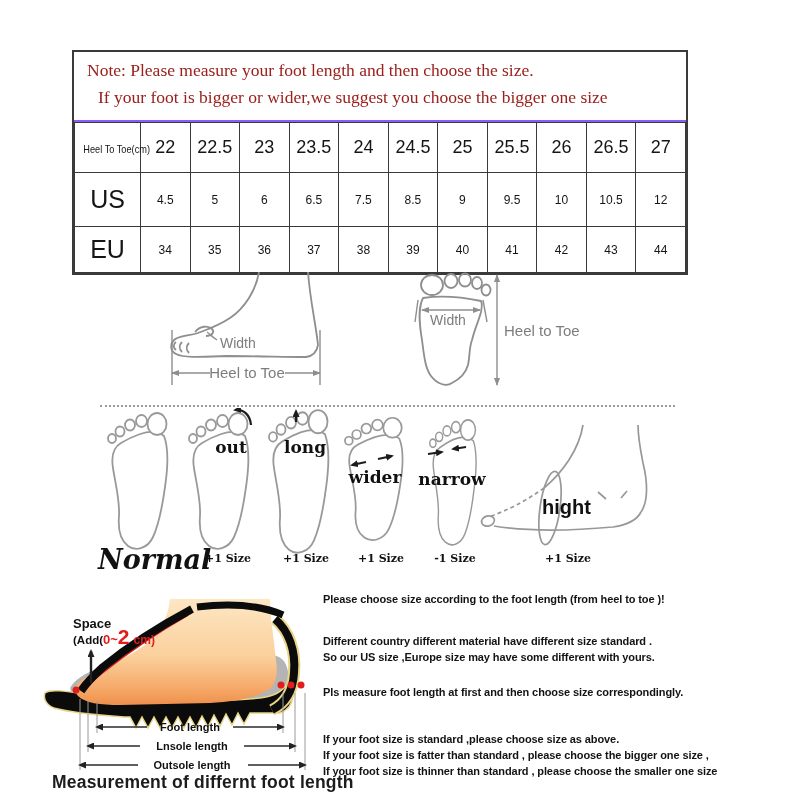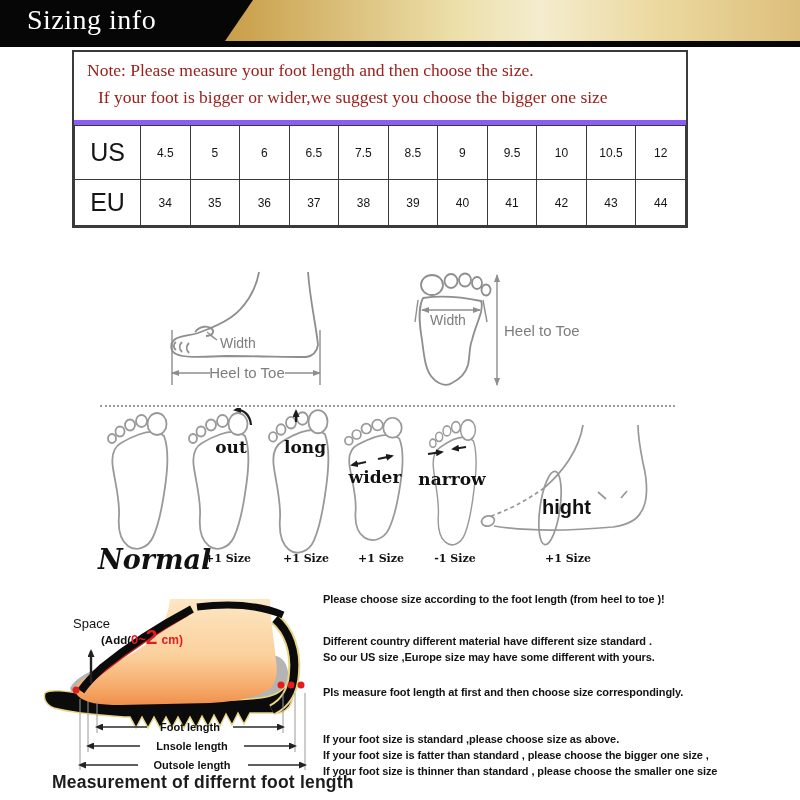--- a/index.html
+++ b/index.html
@@ -10,21 +10,21 @@
   #banner{position:absolute;left:0;top:0;width:800px;height:47px;background:#060606;}
   #gold-ribbon{position:absolute;left:225px;top:0;width:575px;height:41px;
         background:linear-gradient(90deg,#c89d48 0%,#ecdfa9 40%,#f4ecce 55%,#ecd9a0 75%,#ddbf7c 100%);
         clip-path:polygon(28px 0,100% 0,100% 100%,0 100%);}
   #banner-title{position:absolute;left:27px;top:4px;color:#fff;
         font-family:"Liberation Serif",serif;font-size:28px;letter-spacing:.5px;}
 
   
   #table-wrap{position:absolute;left:72px;top:50px;width:612px;background:#fff;
         border:2.5px solid #3a3a3a;}
-  #note-box{height:63px;padding-top:5px;border-bottom:5px solid #8b5cf6;
+  #note-box{height:63px;padding-top:5px;border-bottom:2px solid #8b5cf6;
         font-family:"Liberation Serif",serif;color:#9b201b;font-size:17.5px;line-height:27px;white-space:nowrap;}
   #note-box .nl1{padding-left:13px;}
   #note-box .nl2{padding-left:24px;}
   #size-table{width:100%;border-collapse:collapse;table-layout:fixed;}
   #size-table col.lab{width:66px;}
   #size-table th,#size-table td{border:1.8px solid #3a3a3a;text-align:center;vertical-align:middle;
         padding:0;font-weight:normal;color:#151515;}
   #size-table tr.row-heel{height:50px;}
   #size-table tr.row-us{height:54px;}
   #size-table tr.row-eu{height:46px;}
@@ -41,22 +41,22 @@
 
   .ft-label{position:absolute;top:552px;width:72px;text-align:center;
         font-family:"DejaVu Serif",serif;font-weight:bold;font-size:11px;color:#111;}
   #lbl-normal{position:absolute;left:98px;top:544px;width:104px;text-align:center;
         font-family:"DejaVu Serif",serif;font-style:italic;font-weight:bold;font-size:27px;color:#111;}
   #lbl-out{left:192px;}  #lbl-long{left:270px;}  #lbl-wider{left:345px;}
   #lbl-narrow{left:419px;}  #lbl-hight{left:532px;}
 
   
   #space-label{position:absolute;left:73px;top:618px;white-space:nowrap;line-height:12px;}
-  #space-label .sp1{font-weight:normal;font-size:13px;color:#111;}
-  #space-label .sp2{font-weight:bold;font-size:11.5px;color:#111;margin-top:1px;margin-left:28px;}
+  #space-label .sp1{font-weight:bold;font-size:13px;color:#111;}
+  #space-label .sp2{font-weight:bold;font-size:11.5px;color:#111;margin-top:1px;}
   #space-label .red{color:#e11d1d;font-size:13px;font-weight:bold;}
   #space-label .big{font-size:21px;}
   #space-label .unit{font-size:12px;margin-left:4px;}
   #caption{position:absolute;left:52px;top:772px;font-weight:bold;font-size:17.5px;
         color:#1c1c1c;white-space:nowrap;letter-spacing:.2px;}
 
   
   #right-notes{position:absolute;left:323px;top:591px;width:474px;
         font-size:11px;font-weight:bold;line-height:16px;color:#131313;
         letter-spacing:-0.1px;white-space:nowrap;}
@@ -66,24 +66,20 @@
 
   svg text{font-family:"Liberation Sans",sans-serif;}
   svg text.gray{fill:#7d7d7d;}
   svg text.tag{font-family:"DejaVu Serif",serif;font-weight:bold;fill:#111;}
 </style>
 </head>
 <body>
 
 <div id="page">
 
-  <div id="banner">
-    <div id="gold-ribbon"></div>
-    <div id="banner-title">Sizing info</div>
-  </div>
 
   <div id="table-wrap">
     <div id="note-box">
       <div class="nl1">Note: Please measure your foot length and then choose the size.</div>
       <div class="nl2">If your foot is bigger or wider,we suggest you choose the bigger one size</div>
     </div>
     <table id="size-table">
       <colgroup>
           <col class="lab">
           <col>
@@ -92,20 +88,34 @@
           <col>
           <col>
           <col>
           <col>
           <col>
           <col>
           <col>
           <col>
         </colgroup>
       <tbody>
+          <tr class="row-heel">
+            <th><span class="rlabel">Heel To Toe(cm)</span></th>
+            <td>22</td>
+            <td>22.5</td>
+            <td>23</td>
+            <td>23.5</td>
+            <td>24</td>
+            <td>24.5</td>
+            <td>25</td>
+            <td>25.5</td>
+            <td>26</td>
+            <td>26.5</td>
+            <td>27</td>
+          </tr>
           <tr class="row-us">
             <th><span class="rlabel">US</span></th>
             <td>4.5</td>
             <td>5</td>
             <td>6</td>
             <td>6.5</td>
             <td>7.5</td>
             <td>8.5</td>
             <td>9</td>
             <td>9.5</td>

